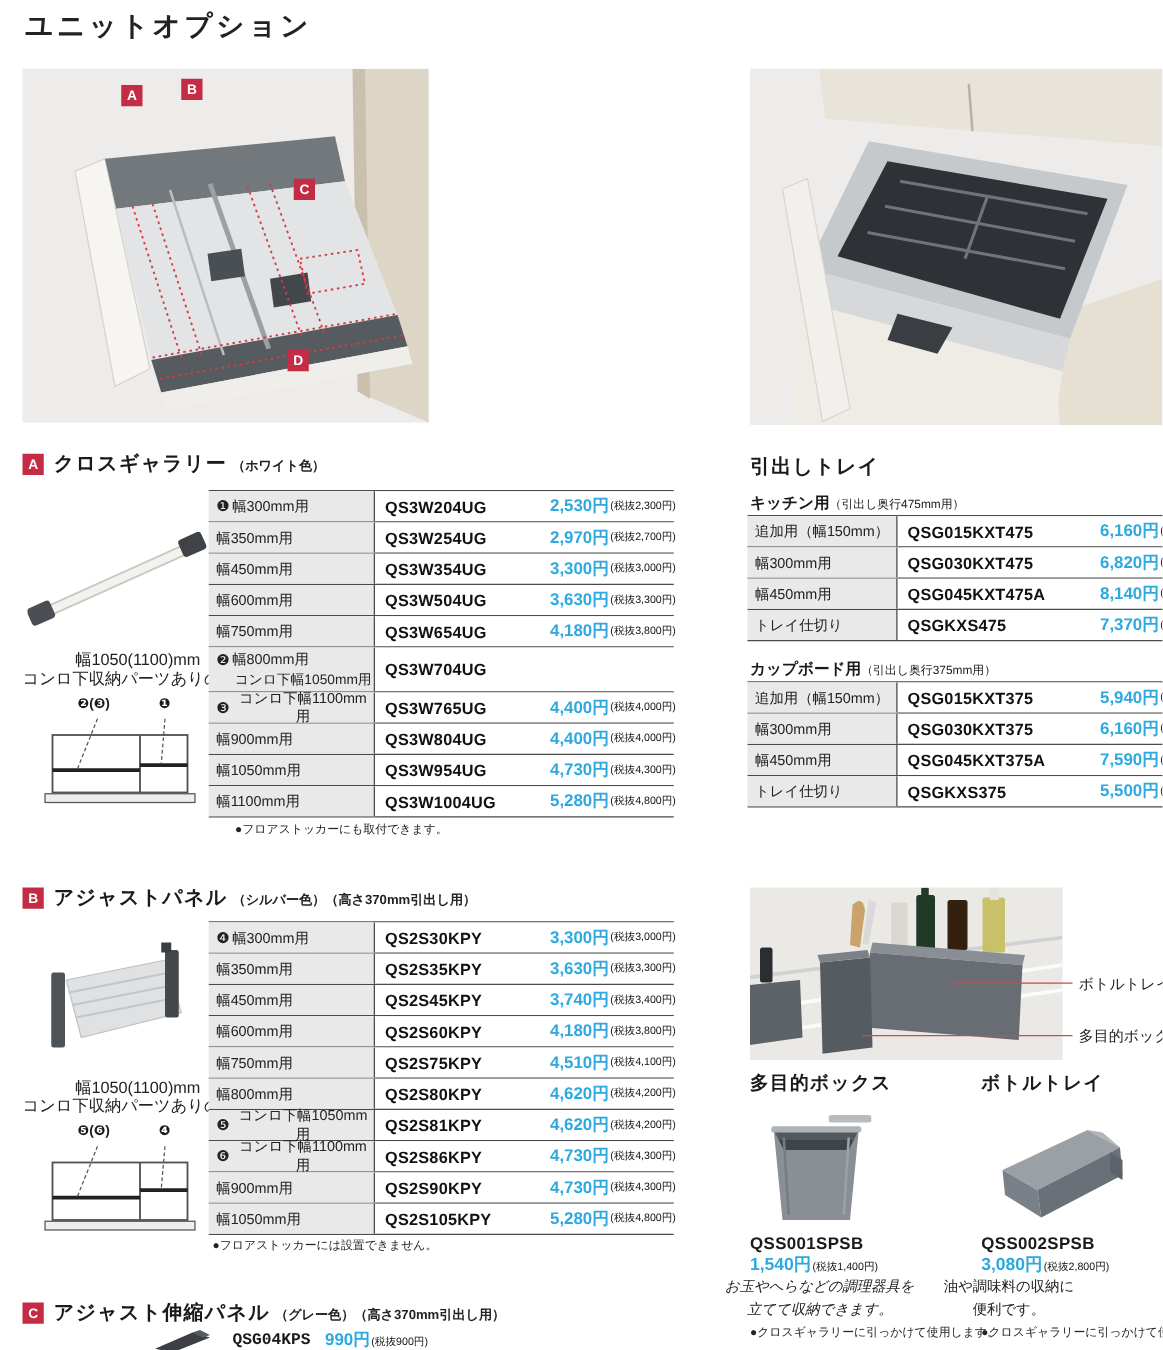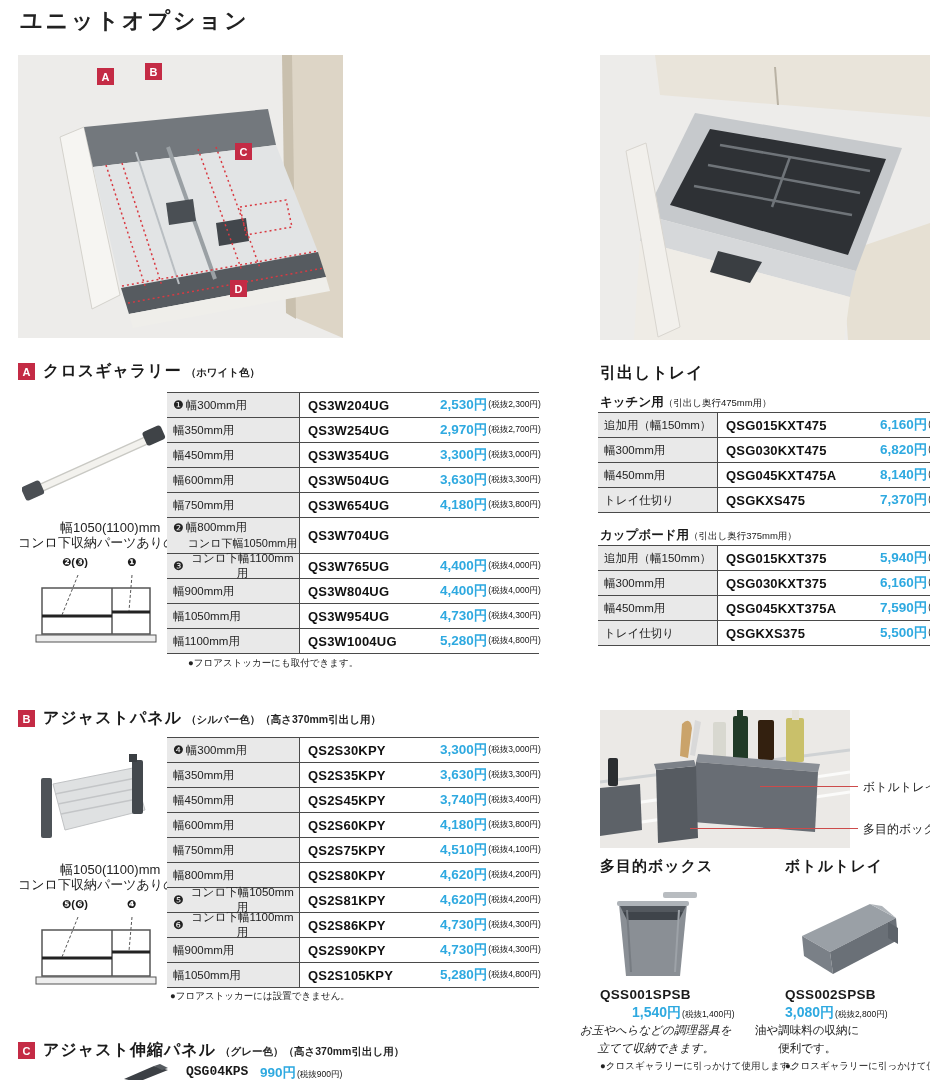--- a/index.html
+++ b/index.html
@@ -605,21 +605,21 @@
     <polygon points="14,24 82,24 75,96 21,96" fill="#8a8f95"></polygon>
     <polygon points="14,24 82,24 78,32 18,32" fill="#53585e"></polygon>
     <polygon points="18,32 78,32 74,40 22,40" fill="#3f444a"></polygon>
     <rect x="12" y="21" width="72" height="5" rx="2" fill="#aeb3b8"></rect>
     <rect x="58" y="12" width="34" height="6" rx="2" fill="#b8bcc0"></rect>
     <line x1="22" y1="30" x2="26" y2="92" stroke="#777c82" stroke-width="2"></line>
     <line x1="74" y1="30" x2="70" y2="92" stroke="#9da2a8" stroke-width="2"></line>
   </svg>
 </figure>
 <div class="abs prod-code" style="left:600px;top:987px;">QSS001SPSB</div>
-<div class="abs prod-price" style="left:600px;top:1003px;margin-left:32px;">
+<div class="abs prod-price" style="left:600px;top:1003px;">
   <span class="pv">1,540円</span><span class="tax">(税抜1,400円)</span>
 </div>
 <div class="abs prod-desc" style="left:580px;top:1021px;font-style:italic;">
   <div>お玉やへらなどの調理器具を</div>
   <div>立てて収納できます。</div>
 </div>
 <div class="abs prod-note" style="left:600px;top:1060px;">●クロスギャラリーに引っかけて使用します。</div>
 
 <div class="abs prod-name" style="left:785px;top:857px;">ボトルトレイ</div>
 <figure class="abs" style="left:790px;top:892px;margin:0;">

